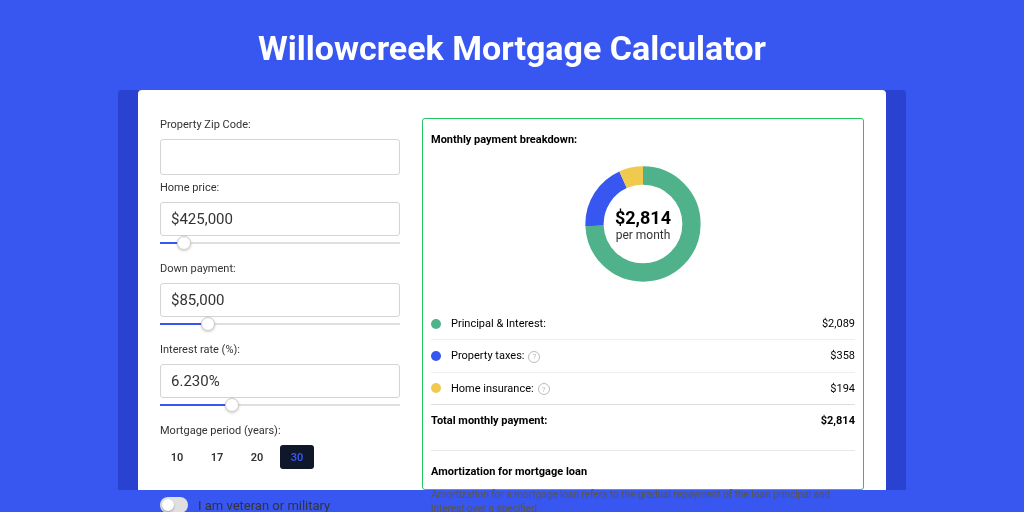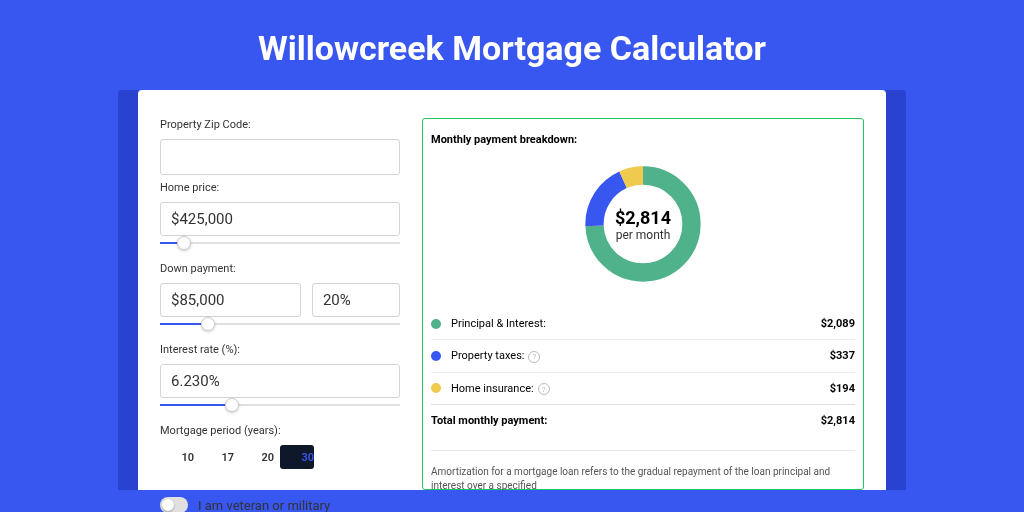--- a/index.html
+++ b/index.html
@@ -11,39 +11,39 @@
 .text-input{width:100%;height:34px;border:1px solid #d4d4d4;border-radius:3px;padding:0 10px;font-size:15px;color:#333;margin-bottom:6px}
 .text-input.tall{height:36px}
 .slider-track{height:2px;background:#e0e0e0;position:relative;margin-bottom:18px}
 .slider-fill{position:absolute;left:0;top:0;height:2px;background:#3856f0}
 .slider-thumb{position:absolute;width:14px;height:14px;background:#fff;border:1px solid #ccc;border-radius:50%;top:-6px;transform:translateX(-50%);box-shadow:0 1px 3px rgba(0,0,0,.2)}
 .dp-row{display:flex;gap:11px}
 .dp-row .text-input{margin-bottom:6px}
 .dp-row .text-input:first-child{flex:1.8}
 .dp-row .text-input:last-child{flex:1}
 .period-row{display:flex;gap:6px;margin-bottom:28px}
-.period-btn{width:34px;height:24px;border:none;background:transparent;font-size:11px;font-weight:600;color:#333;border-radius:3px;cursor:pointer;text-align:right}
+.period-btn{width:34px;height:24px;border:none;background:transparent;font-size:11px;font-weight:600;color:#333;border-radius:3px;cursor:pointer;text-align:center}
 .period-btn.active{background:#0f172a;color:#3856f0}
 .toggle-row{display:flex;align-items:center;gap:10px}
 .toggle{width:28px;height:16px;background:#e0e0e0;border-radius:10px;position:relative}
 .toggle-knob{width:12px;height:12px;background:#fff;border-radius:50%;position:absolute;left:2px;top:2px;box-shadow:0 1px 2px rgba(0,0,0,.3)}
 .toggle-label{font-size:13px;color:#333}
 .right{flex:1;border:1px solid #22c55e;border-radius:3px;padding:14px 8px}
 .breakdown-title{font-size:11px;font-weight:700;margin-bottom:14px}
 .donut-wrap{display:flex;justify-content:center;margin-bottom:20px}
 .donut{position:relative;width:128px;height:128px}
 .donut svg{width:128px;height:128px;transform:rotate(-90deg)}
 .donut-center{position:absolute;top:0;left:0;width:100%;height:100%;display:flex;flex-direction:column;align-items:center;justify-content:center}
 .donut-amount{font-size:18px;font-weight:700}
 .donut-sub{font-size:12px;color:#333}
 .legend-row{display:flex;align-items:center;padding:9px 0;border-top:1px solid #eee;font-size:11px}
 .legend-row:first-of-type{border-top:none}
 .legend-dot{width:10px;height:10px;border-radius:50%;margin-right:10px;flex-shrink:0}
 .legend-label{flex:1}
-.legend-val{font-weight:700}
+.legend-val{font-weight:400}
 .legend-row.total{border-top:1px solid #ddd;font-weight:700}
 .legend-row.total .legend-val{font-weight:700}
 .info-icon{display:inline-flex;width:12px;height:12px;border:1px solid #bbb;border-radius:50%;align-items:center;justify-content:center;font-size:8px;color:#bbb;margin-left:4px}
 .amort{border-top:1px solid #e8e8e8;margin-top:14px;padding-top:14px}
 .amort-title{font-size:11px;font-weight:700;margin-bottom:10px}
 .amort-text{font-size:10px;color:#555;line-height:1.4}
 </style>
 </head>
 <body>
 
@@ -58,21 +58,20 @@
     <label class="field-label">Home price:</label>
     <input class="text-input" value="$425,000" style="">
     <div class="slider-track">
       <div class="slider-fill" style="width: 10%;"></div>
       <div class="slider-thumb" style="left: 10%;"></div>
     </div>
 
     <label class="field-label">Down payment:</label>
     <div class="dp-row">
       <input class="text-input" value="$85,000" style="">
-      <input class="text-input" value="20%" style="">
     </div>
     <div class="slider-track">
       <div class="slider-fill" style="width: 20%;"></div>
       <div class="slider-thumb" style="left: 20%;"></div>
     </div>
 
     <label class="field-label">Interest rate (%):</label>
     <input class="text-input" value="6.230%" style="">
     <div class="slider-track">
       <div class="slider-fill" style="width: 30%;"></div>
@@ -112,30 +111,31 @@
     </div>
     <div id="legend-rows">
         <div class="legend-row">
           <span class="legend-dot" style="background: rgb(79, 178, 138);"></span>
           <span class="legend-label">Principal &amp; Interest:</span>
           <span class="legend-val">$2,089</span>
         </div>
         <div class="legend-row">
           <span class="legend-dot" style="background: rgb(56, 86, 240);"></span>
           <span class="legend-label">Property taxes:<span class="info-icon">?</span></span>
-          <span class="legend-val">$337</span>
+          <span class="legend-val">$358</span>
         </div>
         <div class="legend-row">
           <span class="legend-dot" style="background: rgb(240, 201, 79);"></span>
           <span class="legend-label">Home insurance:<span class="info-icon">?</span></span>
           <span class="legend-val">$194</span>
         </div>
       </div>
     <div class="legend-row total">
       <span class="legend-label">Total monthly payment:</span>
       <span class="legend-val">$2,814</span>
     </div>
 
     <div class="amort">
+      <div class="amort-title">Amortization for mortgage loan</div>
       <div class="amort-text">Amortization for a mortgage loan refers to the gradual repayment of the loan principal and interest over a specified</div>
     </div>
   </div>
 </div>
 
 </body></html>

